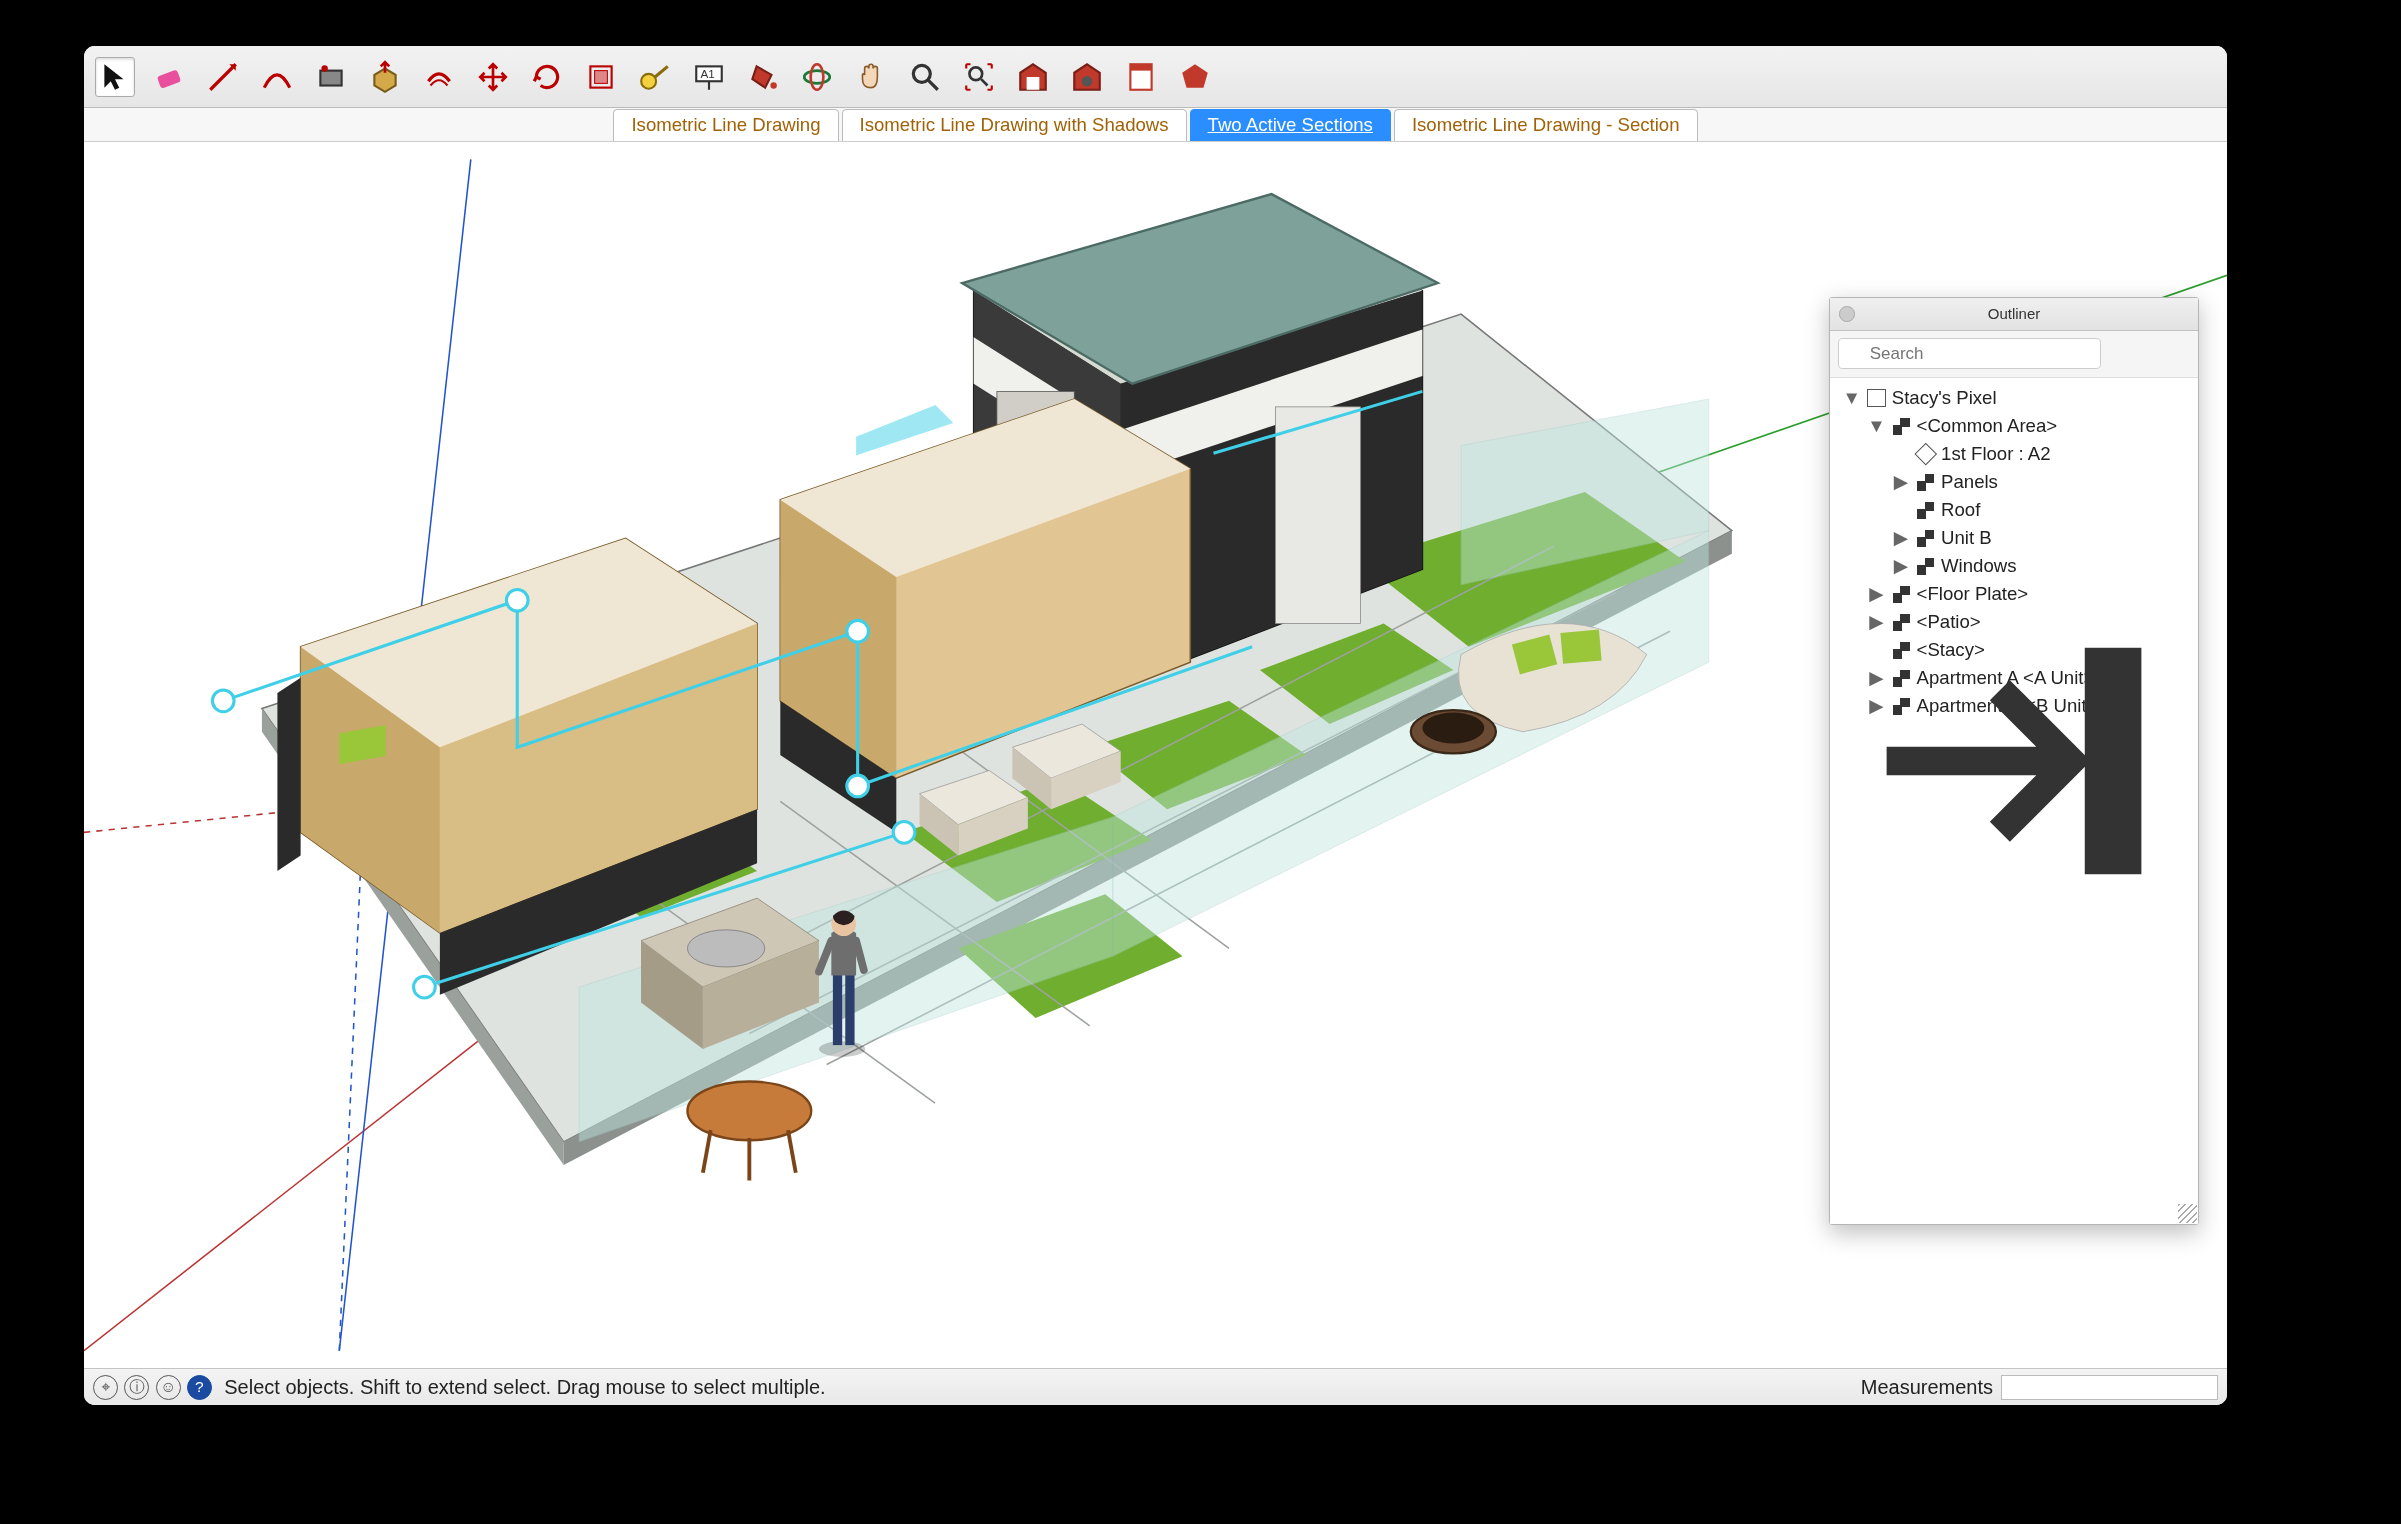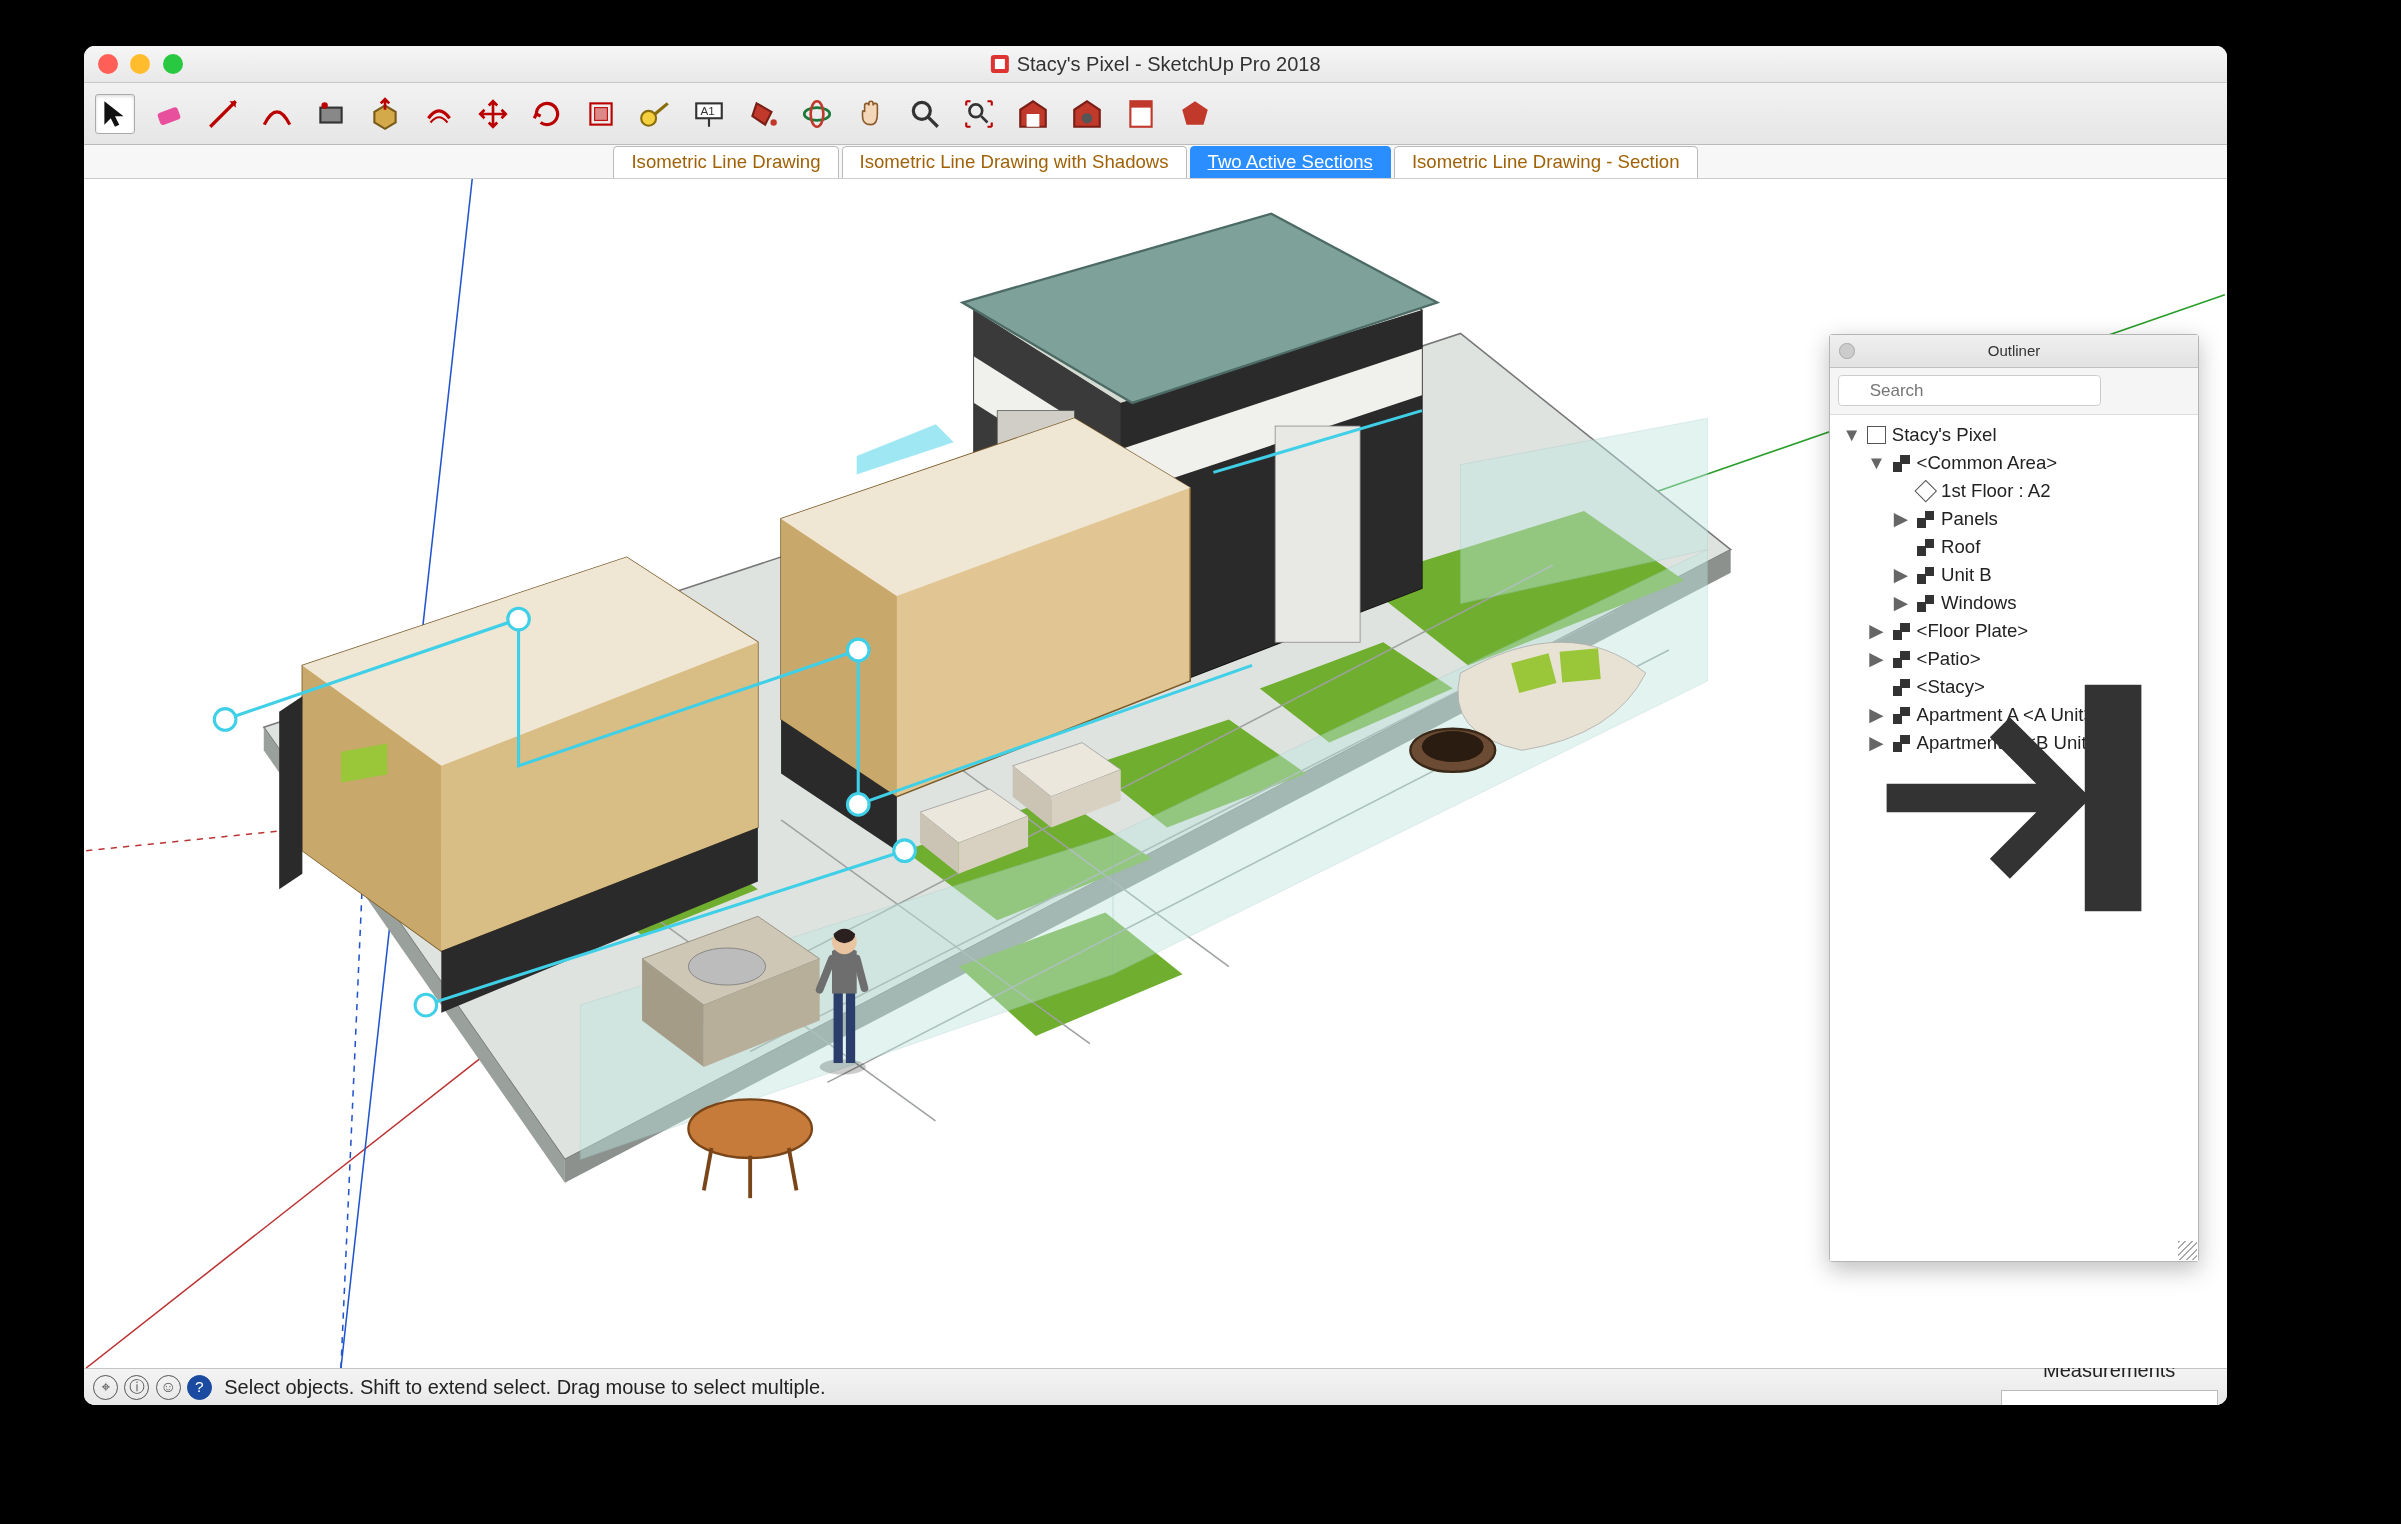--- a/index.html
+++ b/index.html
@@ -139,39 +139,28 @@
   border-top:0.8px solid #c4c4c4;
   display:flex;
   align-items:center;
   padding:0 9.3px;
   font-size:20px;
   color:#222;
 }
 .status-icons{display:flex;gap:6.2px;margin-right:12.4px;}
 .status-icons span{width:25px;height:25px;border-radius:50%;border:1.5px solid #555;display:flex;align-items:center;justify-content:center;font-size:15.5px;color:#555;}
 .status-icons span.q{background:#1a4ba0;color:#fff;border-color:#1a4ba0;}
-.status-right{margin-left:auto;display:flex;align-items:center;gap:7.7px;flex-direction:column;}
+.status-right{margin-left:auto;display:flex;align-items:center;gap:7.7px;}
 .status-right input{width:217px;height:25px;border:0.8px solid #bbb;background:#fff;padding:0 6.2px;font-size:17px;}
 </style>
 </head>
 <body>
 
 <div class="window">
 
-  <div class="titlebar">
-    <div class="traffic">
-      <span class="t-close"></span>
-      <span class="t-min"></span>
-      <span class="t-max"></span>
-    </div>
-    <div class="title-text">
-      <span class="title-icon"></span>
-      <span>Stacy's Pixel - SketchUp Pro 2018</span>
-    </div>
-  </div>
 
   <div class="toolbar">
     <div class="tool active">
         <svg viewBox="0 0 32 32">
           <path d="M6 4 L6 26 L12 20 L16 28 L20 26 L16 18 L24 18 Z" fill="#111"></path>
         </svg>
       </div>
     <div class="tool">
         <svg viewBox="0 0 32 32">
           <rect x="6" y="12" width="20" height="12" rx="3" fill="#e84f9c" transform="rotate(-20 16 18)"></rect>

